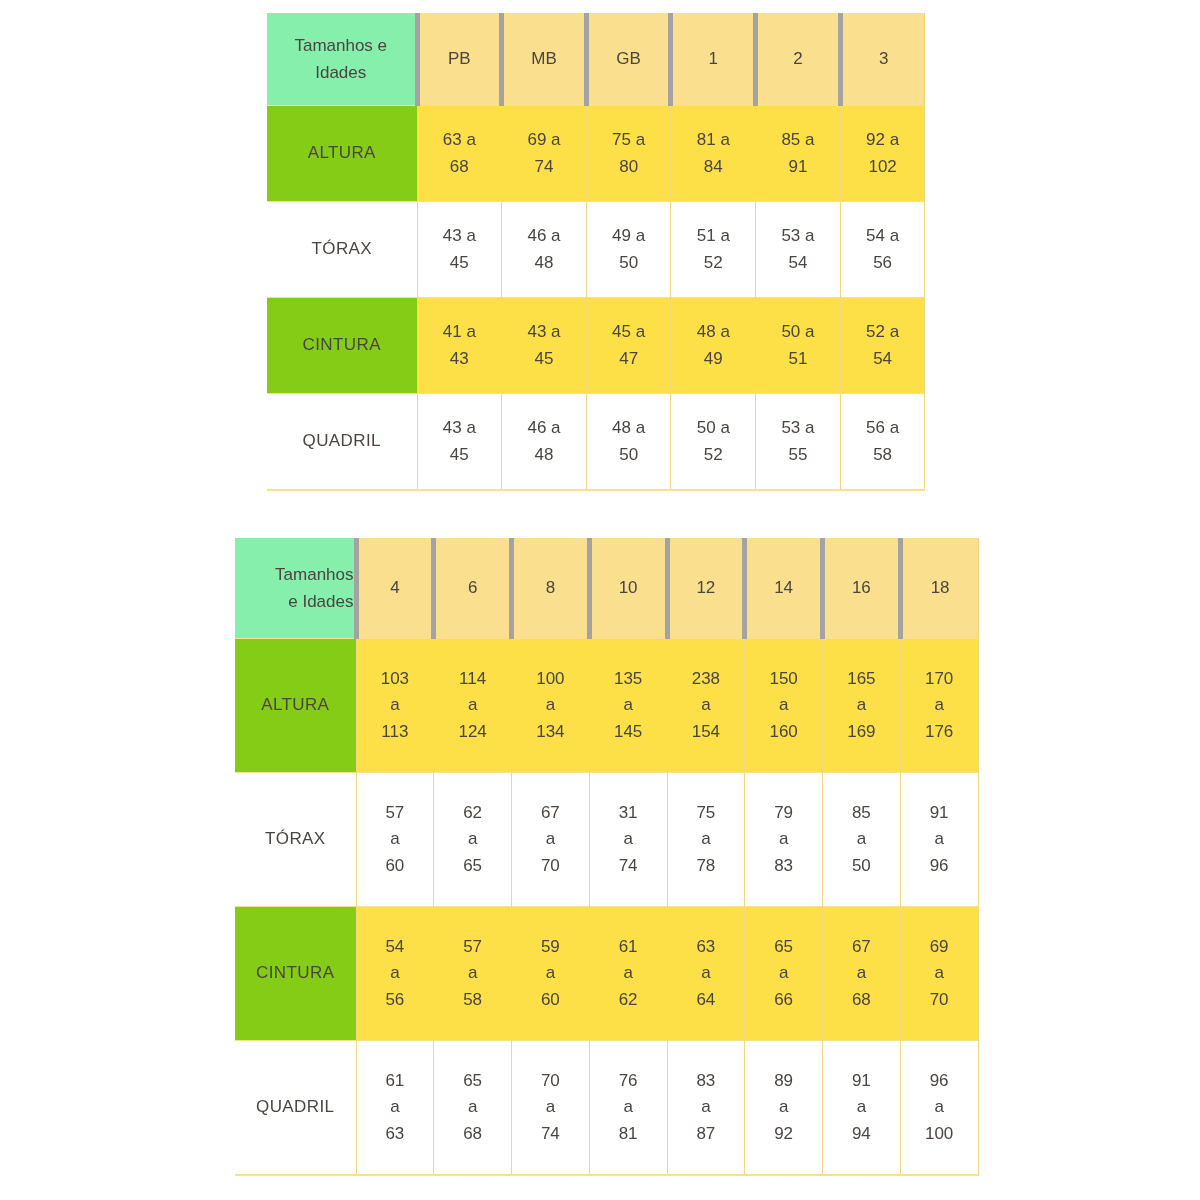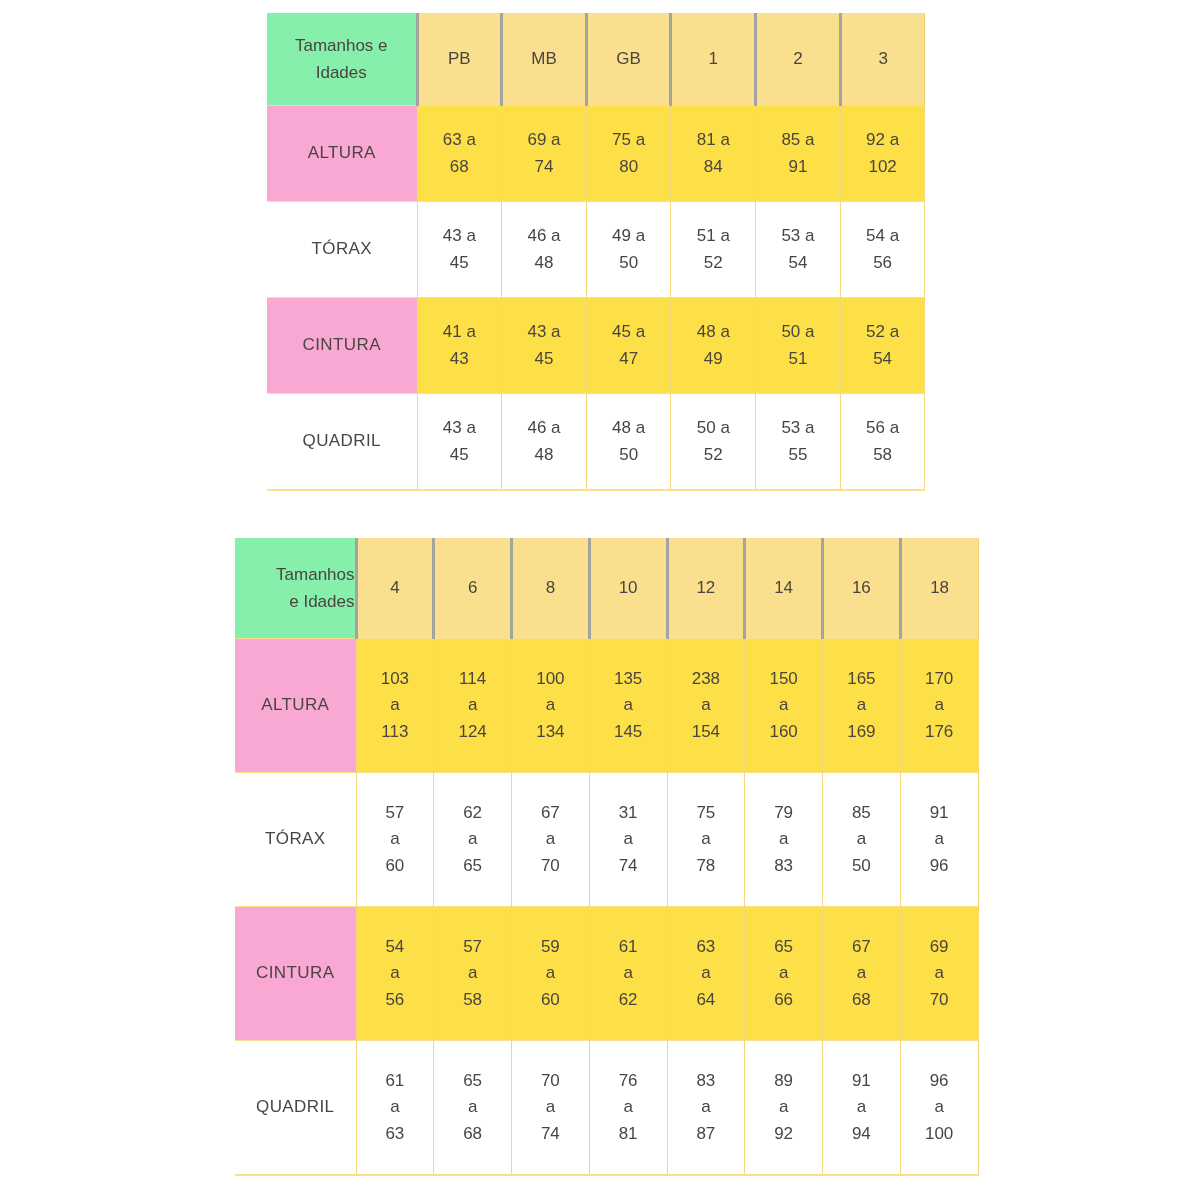--- a/index.html
+++ b/index.html
@@ -57,32 +57,32 @@
   .size-chart td.row-label {
     border-left: none;
     border-right: none;
     background: transparent;
   }
 
   .size-chart thead th {
     background: #fadf8e;
     font-size: 17px;
     color: #4a4540;
-    border-left: 3px solid #a3a3a3;
+    border-left: 5px solid #a3a3a3;
     border-right: 1px solid #f3d176;
   }
   .size-chart thead th.corner-label {
     background: #86efac;
     border: none;
     font-size: 17px;
     line-height: 1.6;
   }
 
   .size-chart tbody tr.stripe td { background: #fde047; }
-  .size-chart tbody tr.stripe td.row-label { background: #f9a8d4; }
+  .size-chart tbody tr.stripe td.row-label { background: #84cc16; }
   .size-chart tbody tr.plain  td { background: #ffffff; }
 
   .size-chart tbody tr td {
     border-top: 1px solid #fadf8e;
   }
   .size-chart tbody tr:last-child td {
     border-bottom: 2px solid #fadf8e;
   }
 
   .row-label {

